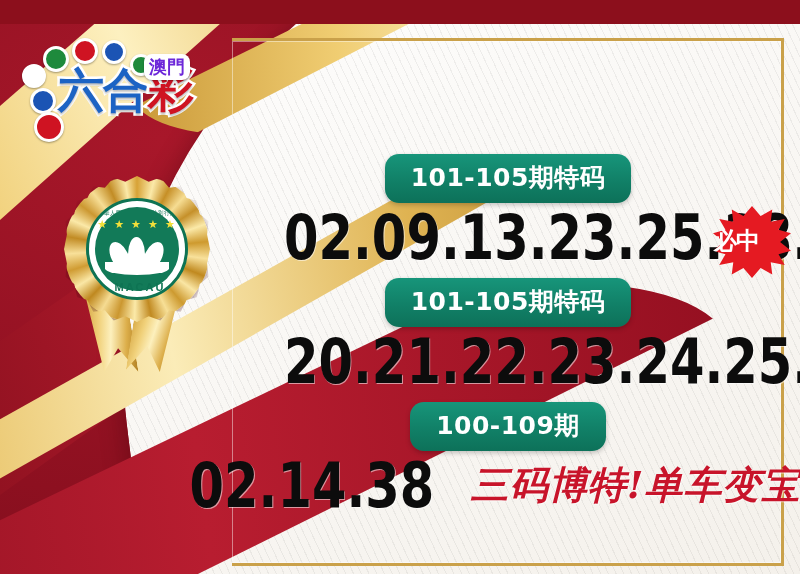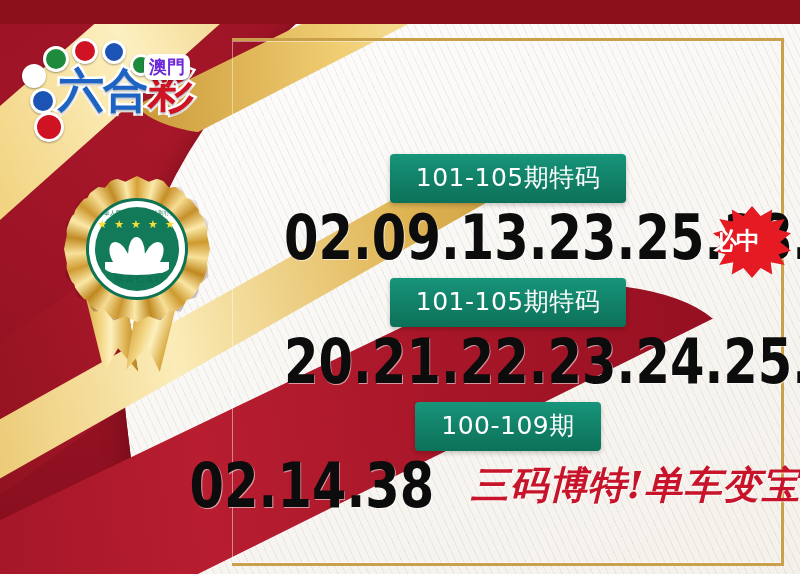--- a/index.html
+++ b/index.html
@@ -236,21 +236,21 @@
   .seal .petal.p1{ left:2px;  transform:rotate(-26deg); }
   .seal .petal.p2{ left:19px; height:34px; }
   .seal .petal.p3{ left:36px; transform:rotate(26deg); }
   .seal .waves{
     position:absolute; left:10px; bottom:16px;
     width:64px; height:13px;
     background:#ffffff;
     border-radius:0 0 50% 50%;
   }
   .seal .macau-txt{
-    position:absolute; left:0; bottom:12px; width:102px;
+    position:absolute; left:0; bottom:4px; width:102px;
     text-align:center;
     font-family:Liberation Sans, sans-serif;
     font-size:11px; font-weight:bold; letter-spacing:2px;
     color:#0e7353;
   }
   .seal .arc-txt{
     position:absolute; left:0; top:8px; width:102px;
     text-align:center;
     font-size:6px; color:#0e7353; letter-spacing:.5px;
     transform:scaleX(.92);
@@ -261,24 +261,24 @@
     position:absolute;
     left:228px; top:130px;
     width:560px;
   }
   .badge{
     display:inline-block;
     background:linear-gradient(180deg,#17957a 0%,#118067 55%,#0d7159 100%);
     color:#ffffff;
     font-family:"DejaVu Sans", sans-serif;
     font-size:25px;
-    font-weight:normal;
+    font-weight:bold;
     letter-spacing:.5px;
     padding:7px 26px 9px;
-    border-radius:4px;
+    border-radius:14px;
     box-shadow:0 2px 5px rgba(0,0,0,.22);
     white-space:nowrap;
   }
   .row{ margin-bottom:8px; position:relative; }
   .row .badge-wrap{ text-align:center; }
   .numbers{
     font-family:"DejaVu Sans", sans-serif;
     font-weight:bold;
     color:#0c0c0c;
     text-align:center;

